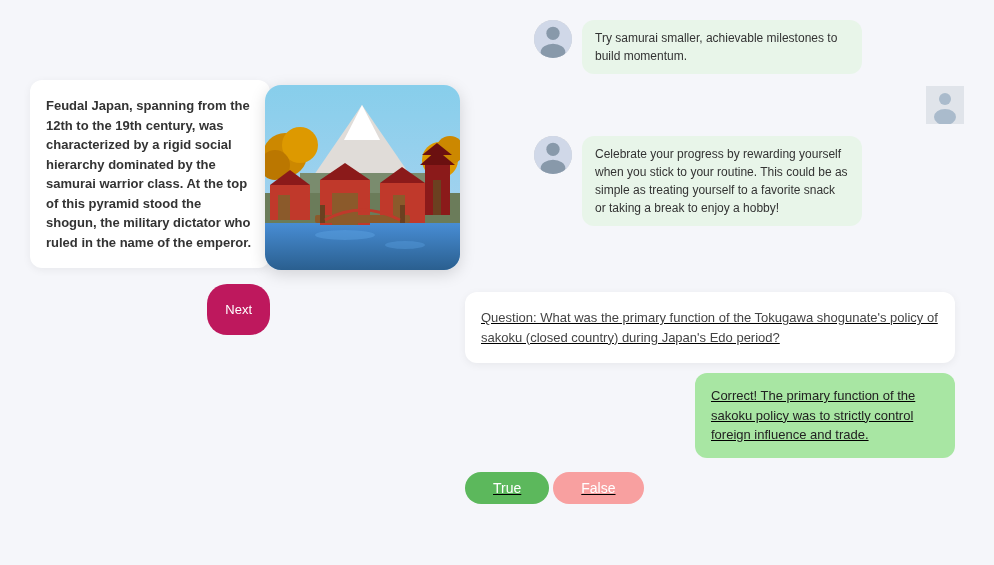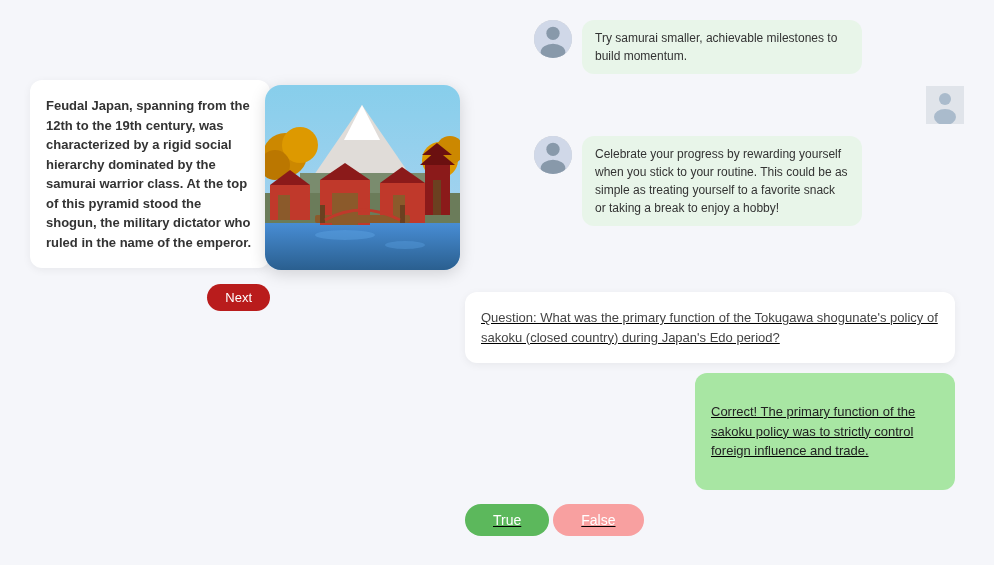--- a/index.html
+++ b/index.html
@@ -43,25 +43,25 @@
       border: 1.5px solid #6b4fbb;
       color: #6b4fbb;
       border-radius: 20px;
       padding: 6px 18px;
       font-size: 13px;
       cursor: pointer;
       font-weight: 500;
     }
 
     .btn-next {
-      background: #b91c1c;
+      background: #be185d;
       border: none;
       color: white;
       border-radius: 20px;
-      padding: 6px 18px;
+      padding: 18px 18px;
       font-size: 13px;
       cursor: pointer;
       font-weight: 500;
     }
 
     
     .feudal-image {
       position: absolute;
       left: 265px;
       top: 85px;
@@ -148,21 +148,21 @@
       font-size: 13px;
       color: #444;
       line-height: 1.5;
       box-shadow: 0 2px 8px rgba(0,0,0,0.06);
       margin-bottom: 10px;
     }
 
     .answer-bubble {
       background: #a8e6a3;
       border-radius: 12px;
-      padding: 29px 16px;
+      padding: 13px 16px;
       font-size: 13px;
       color: #222;
       line-height: 1.5;
       max-width: 260px;
       margin-left: auto;
       margin-bottom: 14px;
     }
 
     .tf-buttons {
       display: flex;

